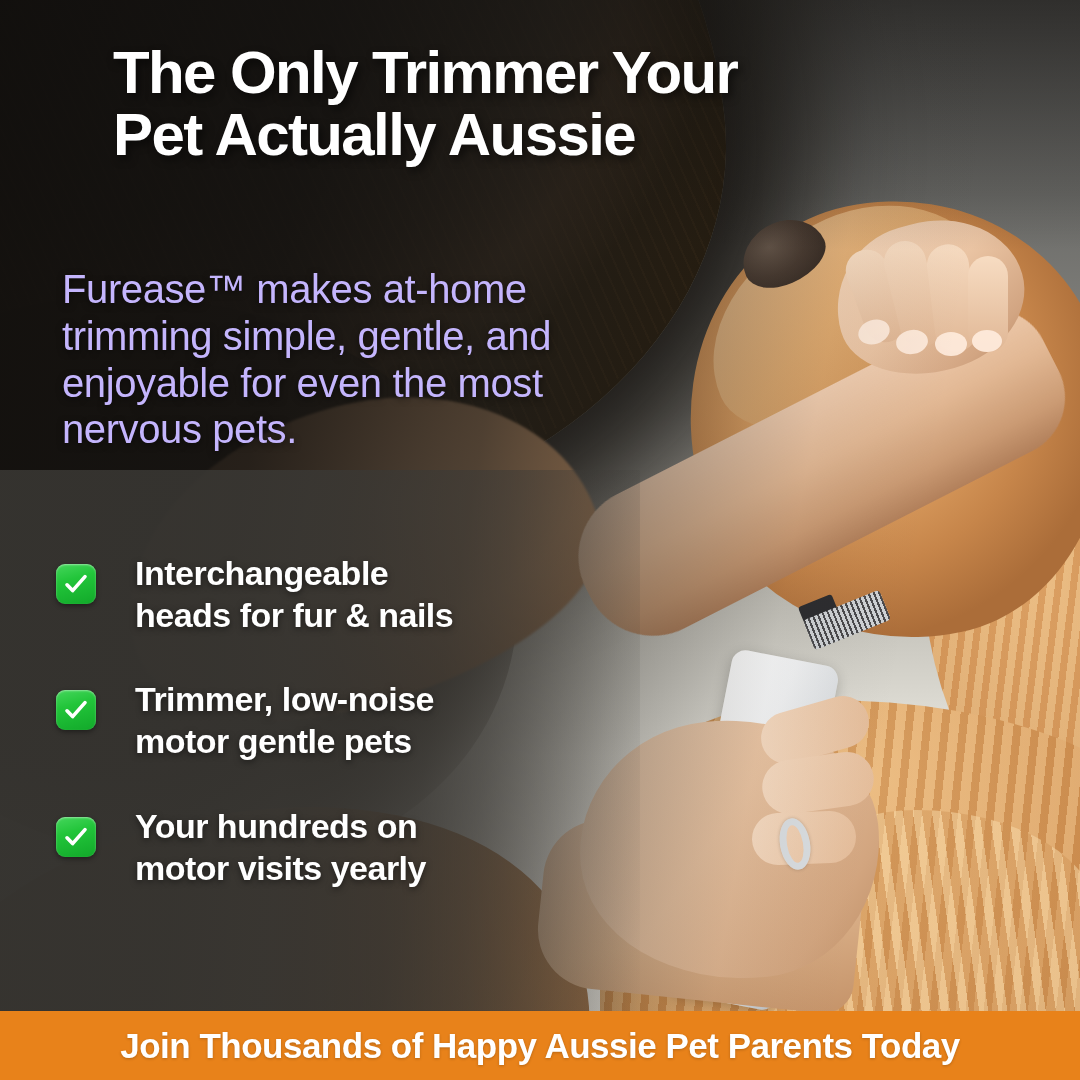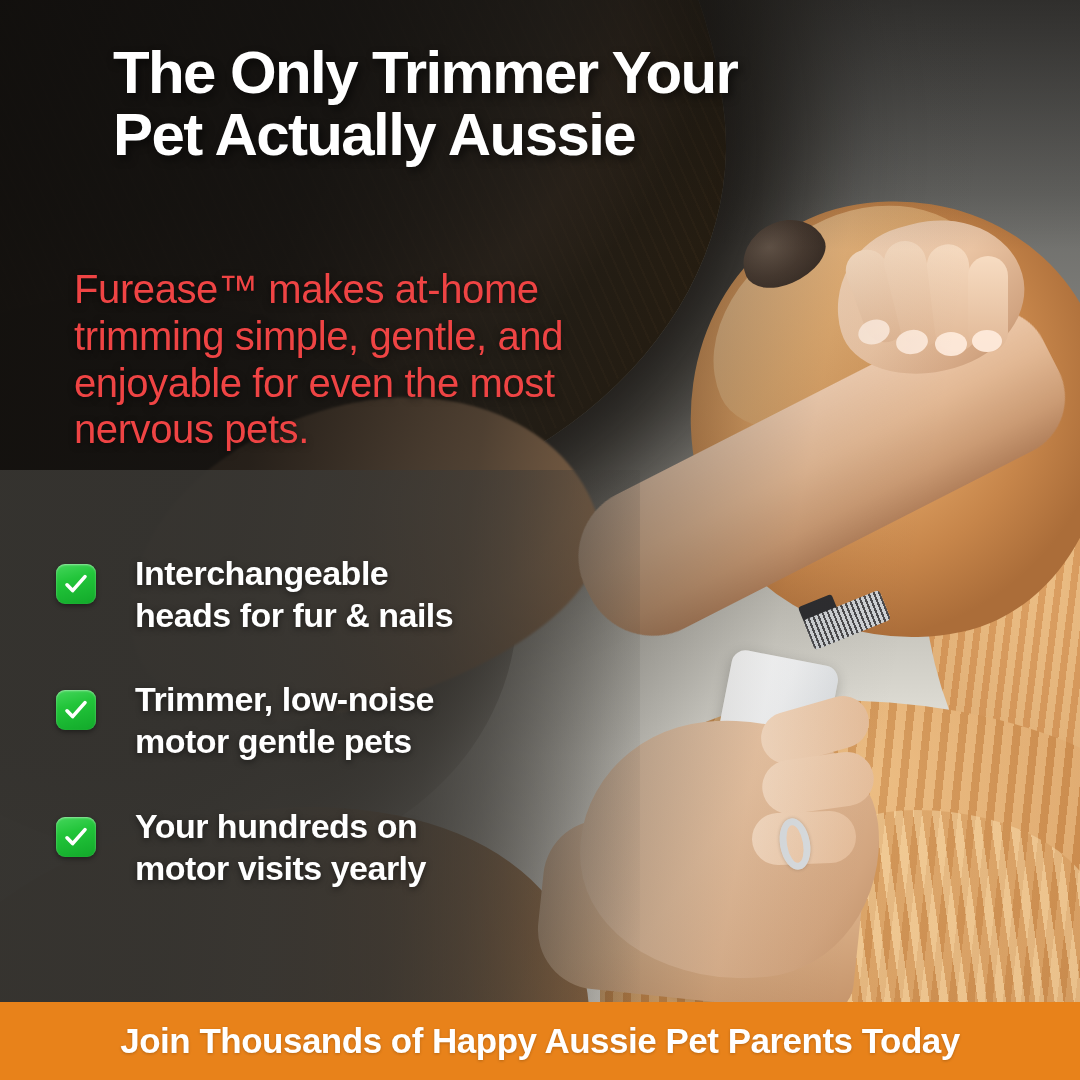--- a/index.html
+++ b/index.html
@@ -289,27 +289,27 @@
     line-height:1.03;
     letter-spacing:-1.6px;
     color:#ffffff;
     text-shadow:3px 4px 9px rgba(0,0,0,.55);
     margin-left:37px;
   }
   .headline .hl-line { display:block; white-space:nowrap; }
 
   .subhead {
     position:absolute;
-    left:74px; top:266px;
+    left:62px; top:266px;
     width:520px;
     font-size:40px;
     font-weight:400;
     line-height:1.17;
     letter-spacing:-.4px;
-    color:#ef4444;
+    color:#c4b5fd;
     text-shadow:0 2px 7px rgba(0,0,0,.55);
   }
 
   .bullets {
     position:absolute;
     left:56px; top:552px;
     width:520px;
   }
   .bullet {
     display:flex;
@@ -333,21 +333,21 @@
     font-weight:bold;
     line-height:1.24;
     letter-spacing:-.5px;
     color:#ffffff;
     text-shadow:0 2px 6px rgba(0,0,0,.5);
   }
 
   .banner {
     position:absolute;
     left:0; right:0; bottom:0;
-    height:78px;
+    height:69px;
     background:#e8821a;
     display:flex;
     align-items:center;
     justify-content:center;
   }
   .banner-text {
     font-size:35px;
     font-weight:bold;
     letter-spacing:-.5px;
     color:#ffffff;

